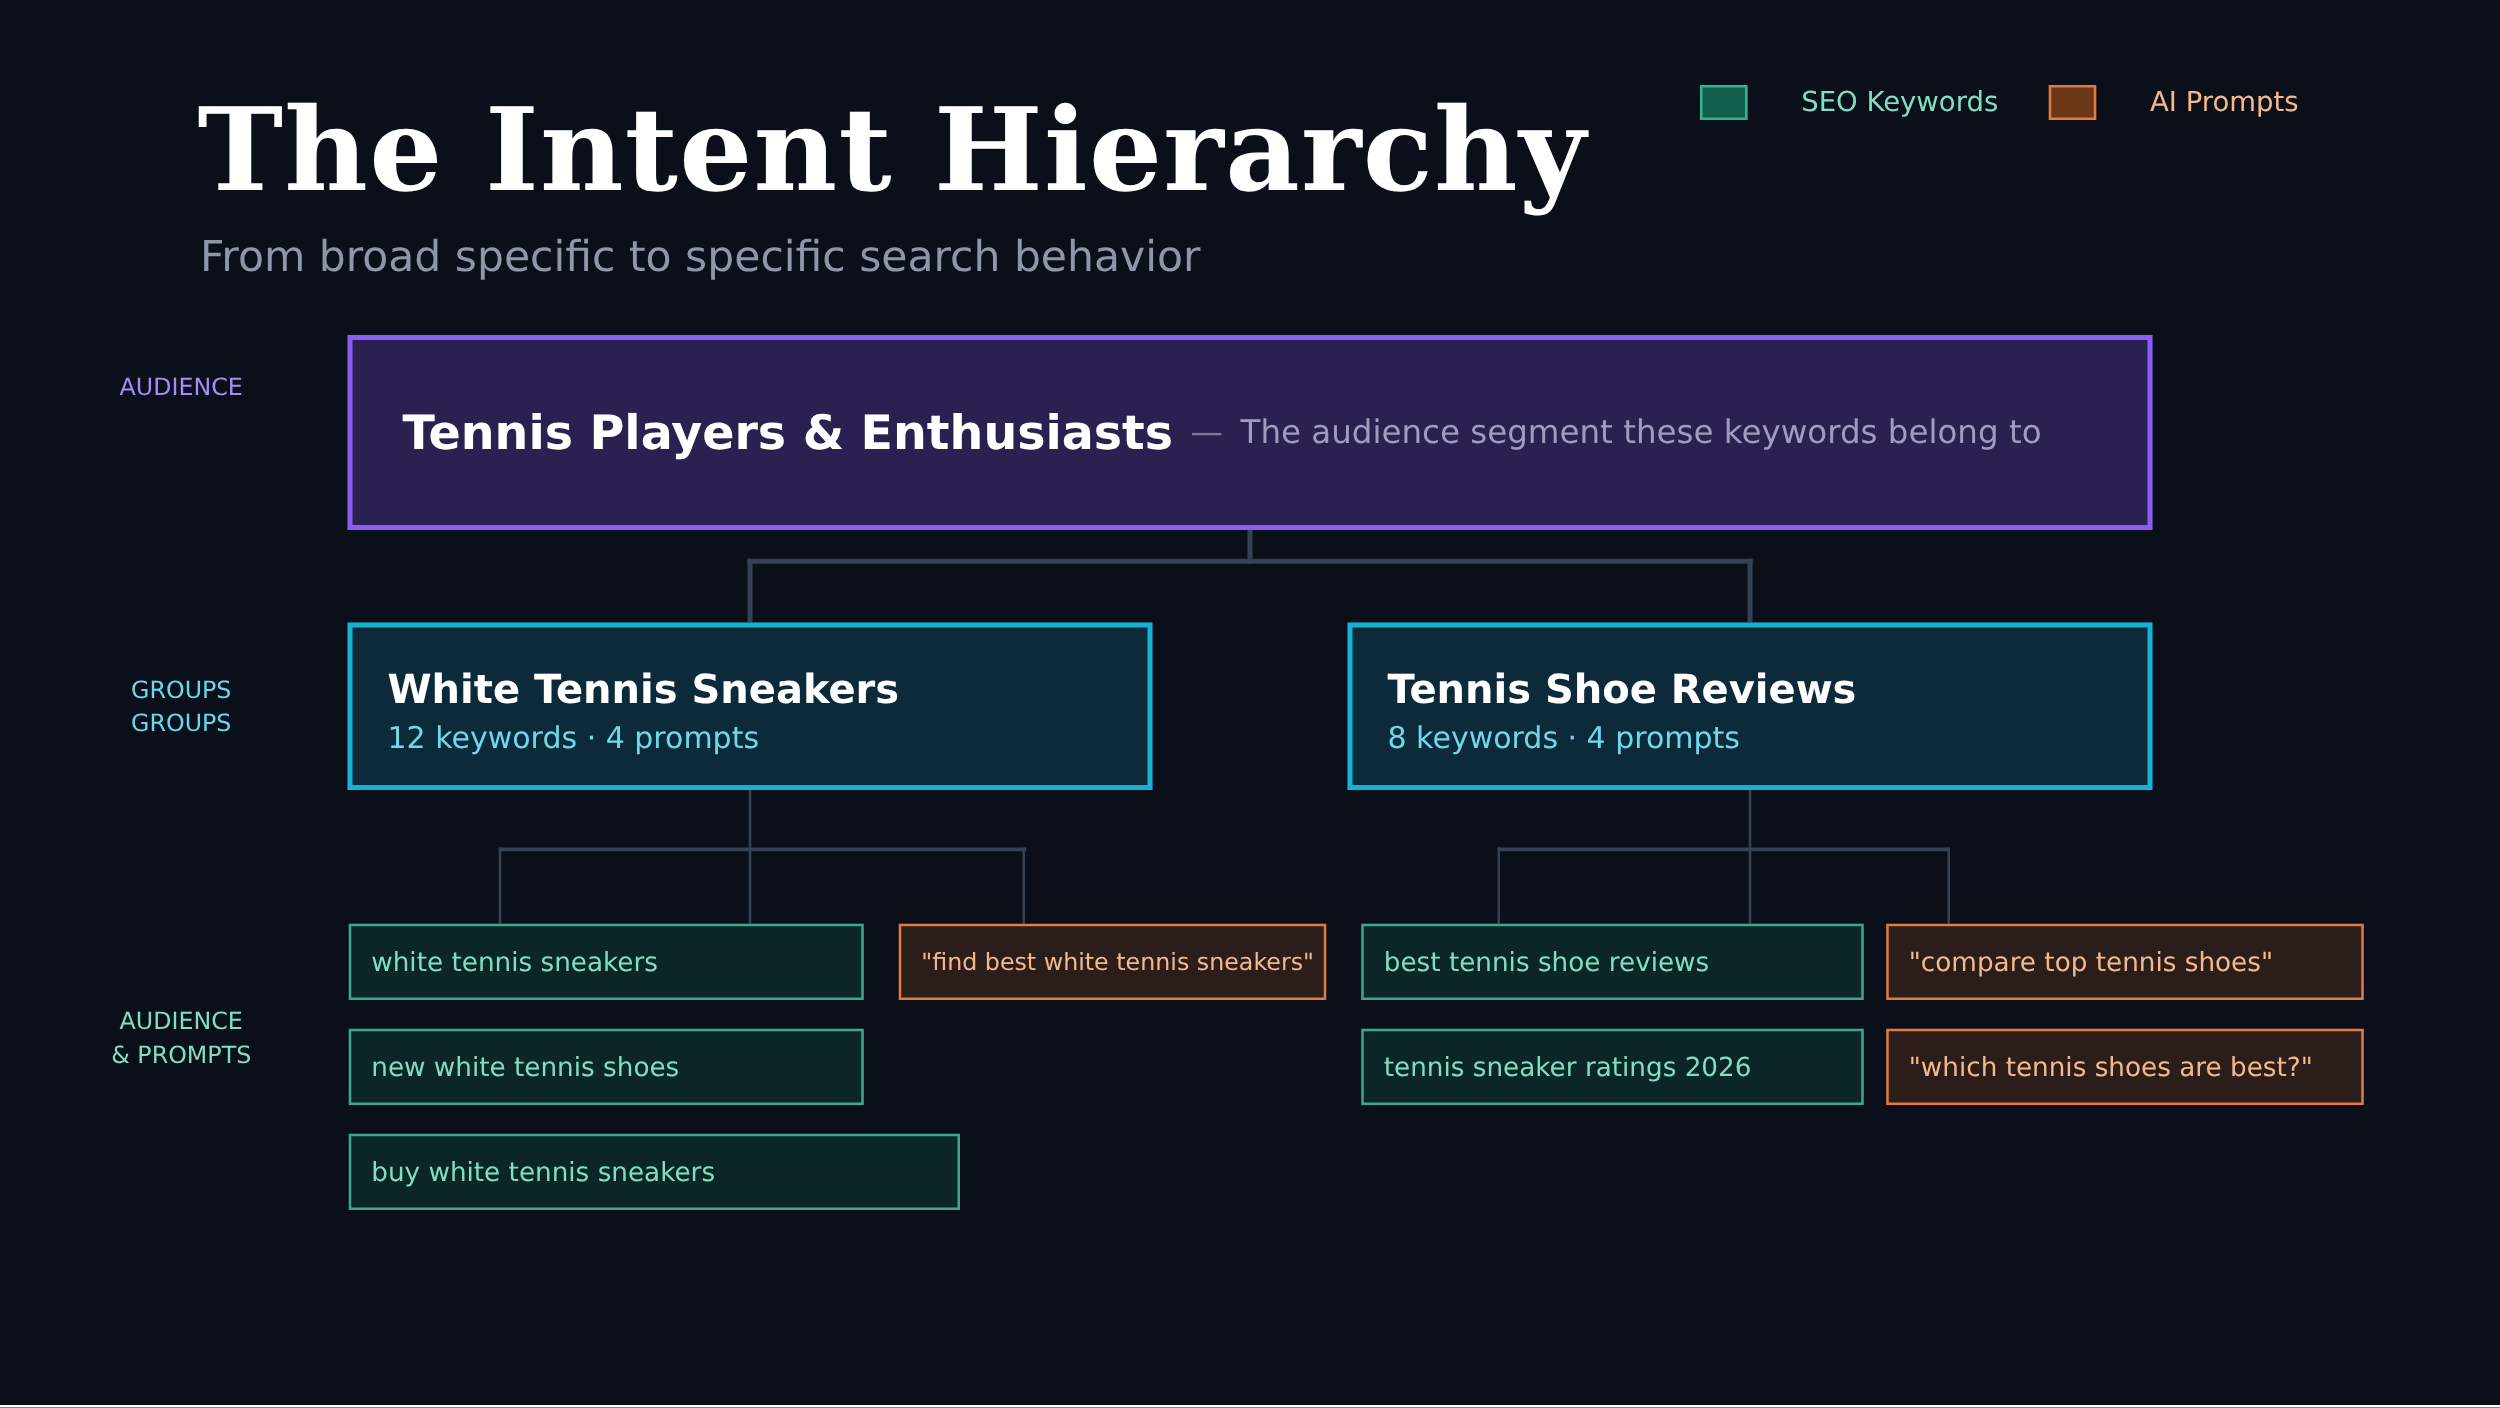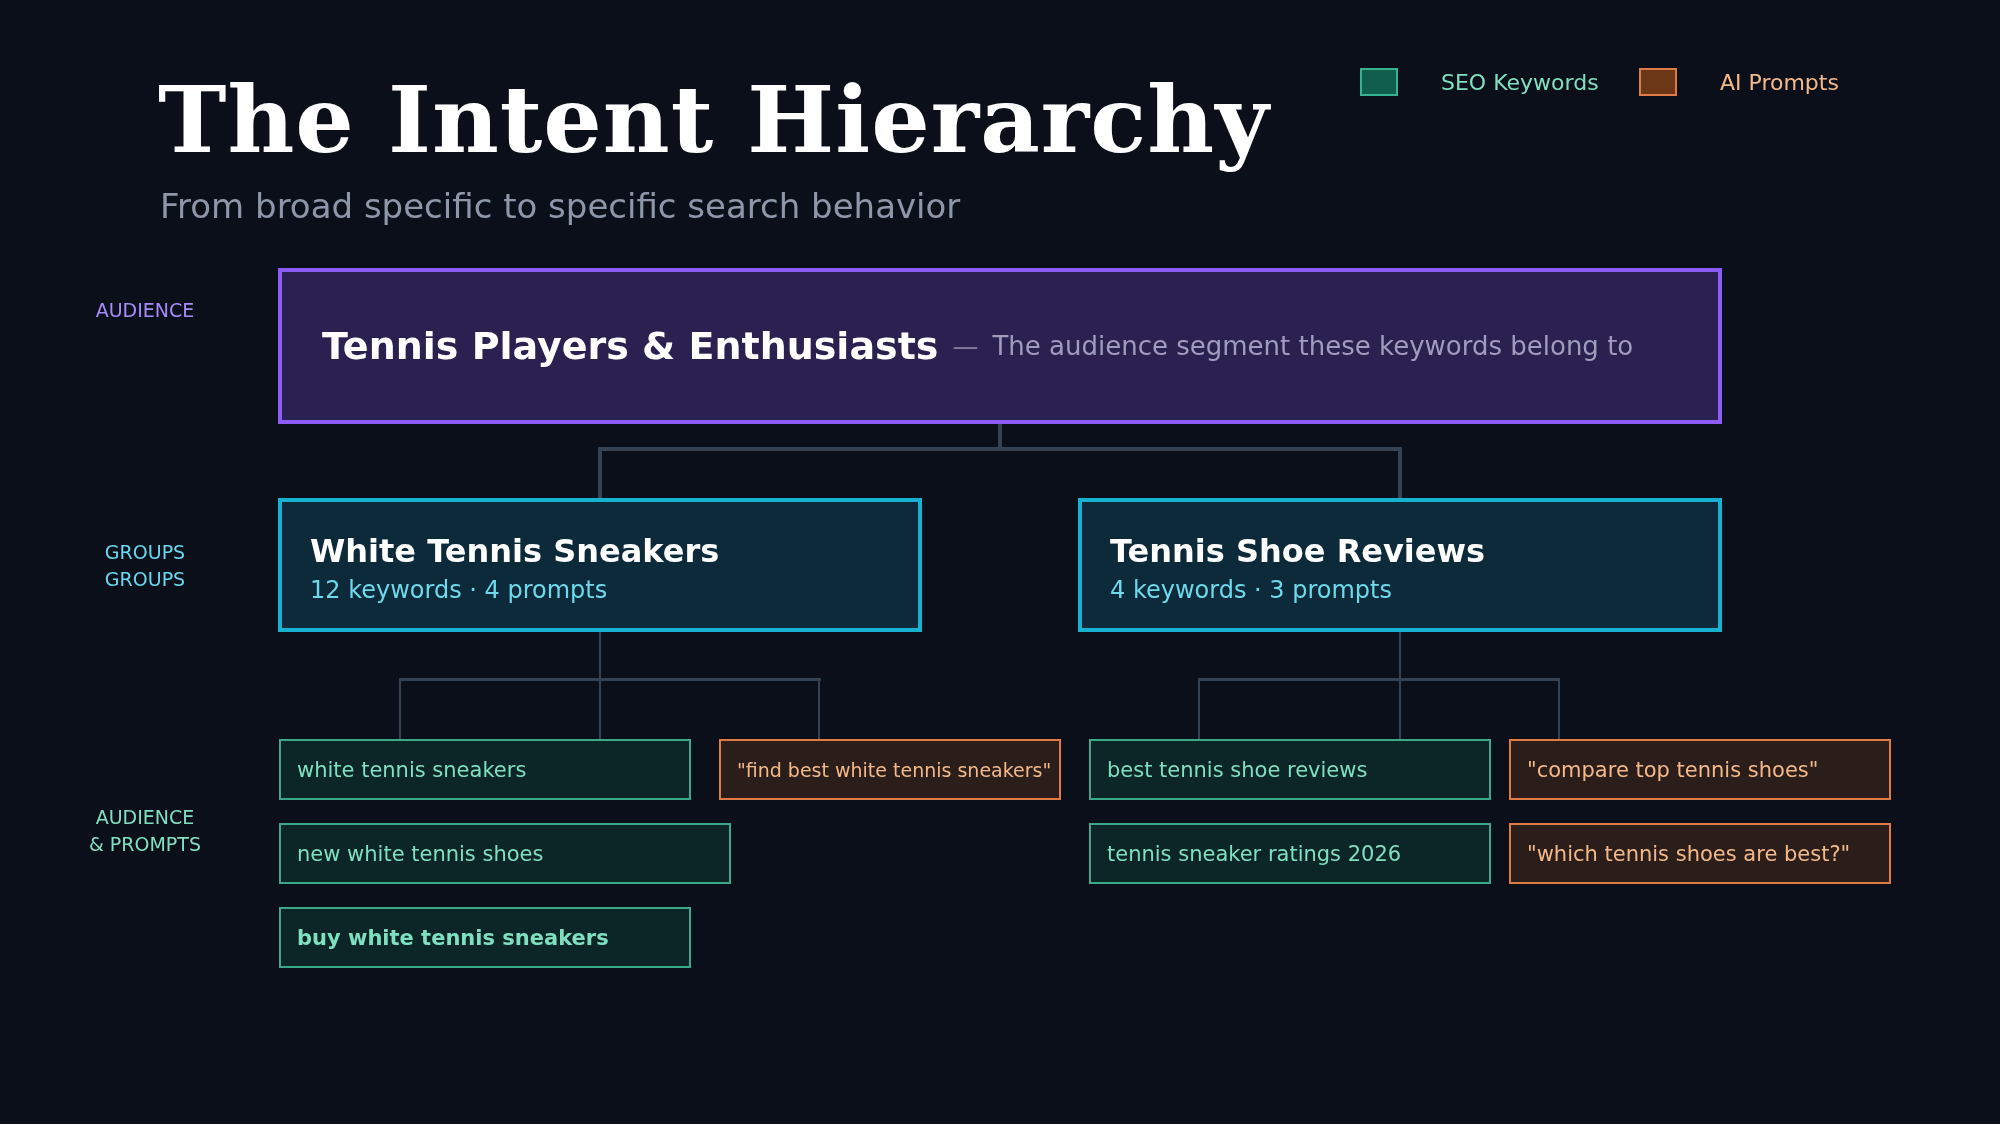--- a/index.html
+++ b/index.html
@@ -96,26 +96,26 @@
   <span class="aud-sep">—</span>
   <span class="aud-desc">The audience segment these keywords belong to</span>
 </div>
 
 <div class="abs intent-box" style="left:278px;">
   <div class="intent-title">White Tennis Sneakers</div>
   <div class="intent-meta">12 keywords · 4 prompts</div>
 </div>
 <div class="abs intent-box" style="left:1078px;">
   <div class="intent-title">Tennis Shoe Reviews</div>
-  <div class="intent-meta">4 keywords · 3 prompts</div>
+  <div class="intent-meta">8 keywords · 4 prompts</div>
 </div>
 
 <div class="abs kw-box kw-seo" style="left:279px; top:739px; width:412px;">white tennis sneakers</div>
-<div class="abs kw-box kw-seo" style="left:279px; top:823px; width:452px;">new white tennis shoes</div>
-<div class="abs kw-box kw-seo" style="left:279px; top:907px; width:412px;font-weight:bold;">buy white tennis sneakers</div>
+<div class="abs kw-box kw-seo" style="left:279px; top:823px; width:412px;">new white tennis shoes</div>
+<div class="abs kw-box kw-seo" style="left:279px; top:907px; width:489px;">buy white tennis sneakers</div>
 <div class="abs kw-box kw-ai" style="left:719px; top:739px; width:342px; font-size:19px;">"find best white tennis sneakers"</div>
 
 <div class="abs kw-box kw-seo" style="left:1089px; top:739px; width:402px;">best tennis shoe reviews</div>
 <div class="abs kw-box kw-seo" style="left:1089px; top:823px; width:402px;">tennis sneaker ratings 2026</div>
 <div class="abs kw-box kw-ai" style="left:1509px; top:739px; width:382px;">"compare top tennis shoes"</div>
 <div class="abs kw-box kw-ai" style="left:1509px; top:823px; width:382px;">"which tennis shoes are best?"</div>
 
 <div class="abs bottom-strip"></div>
 
 </body></html>

